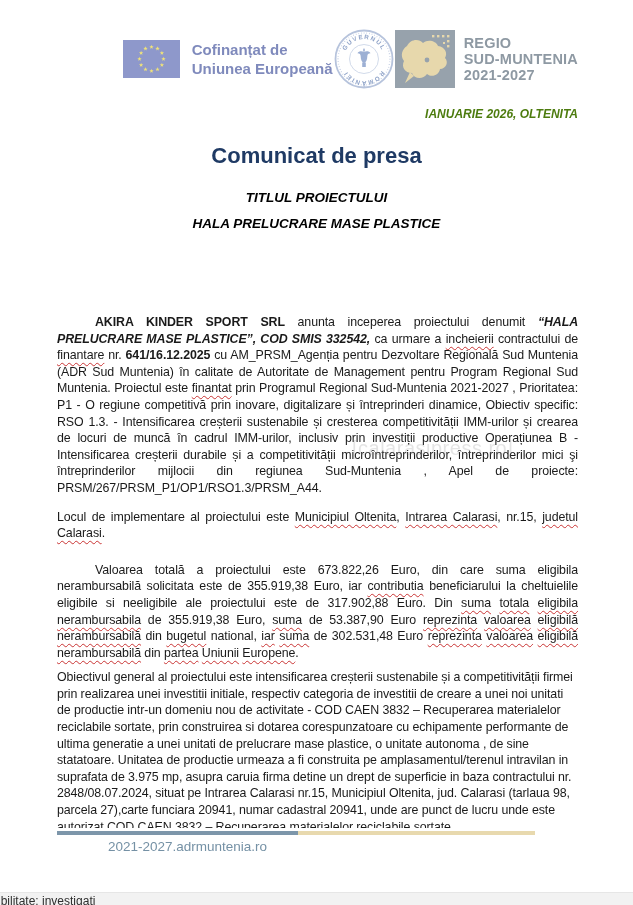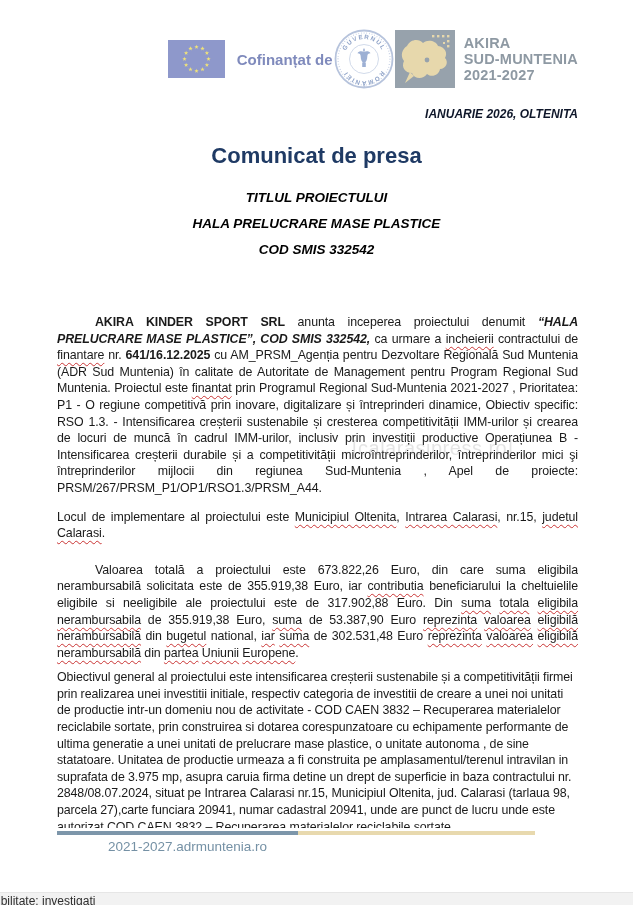--- a/index.html
+++ b/index.html
@@ -8,21 +8,21 @@
 
   
   .logos{position:absolute;top:27px;left:57px;width:521px;height:64px;
          display:flex;justify-content:flex-end;align-items:center;}
   .logo-group{display:flex;align-items:center;}
   .eu-text{margin-left:12px;font-weight:700;font-size:15px;line-height:19px;color:#7F8ABC;}
   .regio-text{margin-left:9px;font-weight:700;font-size:14.5px;line-height:16px;color:#8E99A3;letter-spacing:0.2px;}
 
   
   .dateline{position:absolute;top:107px;right:55px;font-weight:700;font-style:italic;
-            font-size:12px;color:#0f172a;}
+            font-size:12px;color:#4d7c0f;}
   .title{position:absolute;top:143px;left:0;right:0;margin:0;text-align:center;
          font-size:22px;font-weight:700;color:#1F3A64;}
   .sub{position:absolute;left:0;right:0;text-align:center;font-weight:700;font-size:13.5px;color:#000;}
   .s1{top:190px;font-style:italic;}
   .s2{top:216px;font-style:italic;}
   .s3{top:242px;font-style:italic;}
 
   
   .docbody{position:absolute;top:294px;left:57px;width:521px;height:534px;overflow:hidden;
            font-size:12.4px;line-height:16.6px;letter-spacing:-0.1px;}
@@ -69,20 +69,21 @@
           <use href="#st" x="0" y="24"></use>
           <use href="#st" x="-6" y="22.4"></use>
           <use href="#st" x="-10.4" y="18"></use>
           <use href="#st" x="-12" y="12"></use>
           <use href="#st" x="-10.4" y="6"></use>
           <use href="#st" x="-6" y="1.6"></use>
         </g>
       </svg>
       <div class="eu-text">
         <div>Cofinanțat de</div>
+        <div>Uniunea Europeană</div>
       </div>
     </div>
 
     <div class="logo-group">
       <svg width="62" height="62" viewBox="0 0 62 62">
         <circle cx="31" cy="31" r="28.5" fill="#ffffff" stroke="#B6C3DC" stroke-width="1.8"></circle>
         <circle cx="31" cy="31" r="26" fill="none" stroke="#B6C3DC" stroke-width="1.4" stroke-dasharray="0.6 2.1"></circle>
         <circle cx="31" cy="31" r="14.5" fill="none" stroke="#C5D0E4" stroke-width="0.8"></circle>
         <defs>
           <path id="ga" d="M 11,31 A 20,20 0 0 1 51,31"></path>
@@ -109,33 +110,32 @@
           <rect x="37" y="5" width="2.4" height="2.4"></rect>
           <rect x="42" y="5" width="2.4" height="2.4"></rect>
           <rect x="47" y="5" width="2.4" height="2.4"></rect>
           <rect x="52" y="5" width="2.4" height="2.4"></rect>
           <rect x="52" y="10" width="2.4" height="2.4"></rect>
           <rect x="52" y="15" width="2.4" height="2.4"></rect>
           <rect x="48" y="12" width="2" height="2"></rect>
         </g>
       </svg>
       <div class="regio-text">
-        <div>AKIRA</div>
+        <div>REGIO</div>
         <div>SUD-MUNTENIA</div>
         <div>2021-2027</div>
       </div>
     </div>
   </div>
 
   <div class="dateline">IANUARIE 2026, OLTENITA</div>
 
   <h1 class="title">Comunicat de presa</h1>
   <div class="sub s1">TITLUL PROIECTULUI</div>
   <div class="sub s2">HALA PRELUCRARE MASE PLASTICE</div>
-  <div class="sub s3">COD SMIS 332542</div>
 
   <div class="docbody">
       <p class="indent just"><span class="b">AKIRA KINDER SPORT SRL</span><span> anunta inceperea proiectului denumit </span><span class="b i">“HALA PRELUCRARE MASE PLASTICE”, COD SMIS 332542,</span><span> ca urmare a </span><span class="sq">incheierii</span><span> contractului de </span><span class="sq">finantare</span><span> nr. </span><span class="b">641/16.12.2025</span><span> cu AM_PRSM_Agenția pentru Dezvoltare Regională Sud Muntenia (ADR Sud Muntenia) în calitate de Autoritate de Management pentru Program Regional Sud Muntenia. Proiectul este </span><span class="sq">finantat</span><span> prin  Programul Regional Sud-Muntenia 2021-2027 , Prioritatea: P1 - O regiune competitivă prin inovare, digitalizare și întreprinderi dinamice, Obiectiv specific: RSO 1.3. - Intensificarea creșterii sustenabile și cresterea competitivității IMM-urilor și crearea de locuri de muncă în cadrul IMM-urilor, inclusiv prin investiții productive Operațiunea B - Intensificarea creșterii durabile și a competitivității microîntreprinderilor, întreprinderilor mici şi întreprinderilor mijlocii din regiunea Sud-Muntenia , Apel de proiecte: PRSM/267/PRSM_P1/OP1/RSO1.3/PRSM_A44.</span></p>
       <p class="just"><span>Locul de implementare al proiectului este </span><span class="sq">Municipiul Oltenita</span><span>, </span><span class="sq">Intrarea Calarasi</span><span>, nr.15, </span><span class="sq">judetul Calarasi</span><span>.</span></p>
       <p class="indent just"><span>Valoarea totală a proiectului este 673.822,26 Euro, din care suma eligibila nerambursabilă solicitata este de 355.919,38 Euro, iar </span><span class="sq">contributia</span><span> beneficiarului la cheltuielile eligibile si neeligibile ale proiectului este de 317.902,88 Euro. Din </span><span class="sq">suma</span><span> </span><span class="sq">totala</span><span> </span><span class="sq">eligibila</span><span> </span><span class="sq">nerambursabila</span><span> de 355.919,38 Euro, </span><span class="sq">suma</span><span> de 53.387,90 Euro </span><span class="sq">reprezinta</span><span> </span><span class="sq">valoarea</span><span> </span><span class="sq">eligibilă</span><span> </span><span class="sq">nerambursabilă</span><span> din </span><span class="sq">bugetul</span><span> national, </span><span class="sq">iar</span><span> </span><span class="sq">suma</span><span> de 302.531,48 Euro </span><span class="sq">reprezinta</span><span> </span><span class="sq">valoarea</span><span> </span><span class="sq">eligibilă</span><span> </span><span class="sq">nerambursabilă</span><span> din </span><span class="sq">partea</span><span> </span><span class="sq">Uniunii</span><span> </span><span class="sq">Europene</span><span>.</span></p>
       <p class=""><span>Obiectivul general al proiectului este intensificarea creșterii sustenabile și a competitivității firmei prin realizarea unei investitii initiale, respectiv categoria de investitii de creare a unei noi unitati de productie intr-un domeniu nou de activitate - COD CAEN 3832 – Recuperarea materialelor reciclabile sortate, prin construirea si dotarea corespunzatoare cu echipamente performante de ultima generatie a unei unitati de prelucrare mase plastice, o unitate autonoma , de sine statatoare. Unitatea de productie urmeaza a fi construita pe amplasamentul/terenul intravilan in suprafata de 3.975 mp, asupra caruia firma detine un drept de superficie in baza contractului nr. 2848/08.07.2024, situat pe Intrarea Calarasi nr.15, Municipiul Oltenita, jud. Calarasi (tarlaua 98, parcela 27),carte funciara 20941, numar cadastral 20941, unde are punct de lucru unde este autorizat COD CAEN 3832 – Recuperarea materialelor reciclabile sortate.</span></p>
     </div>
 
   <div class="watermark">[calarasipress.ro]</div>
 

